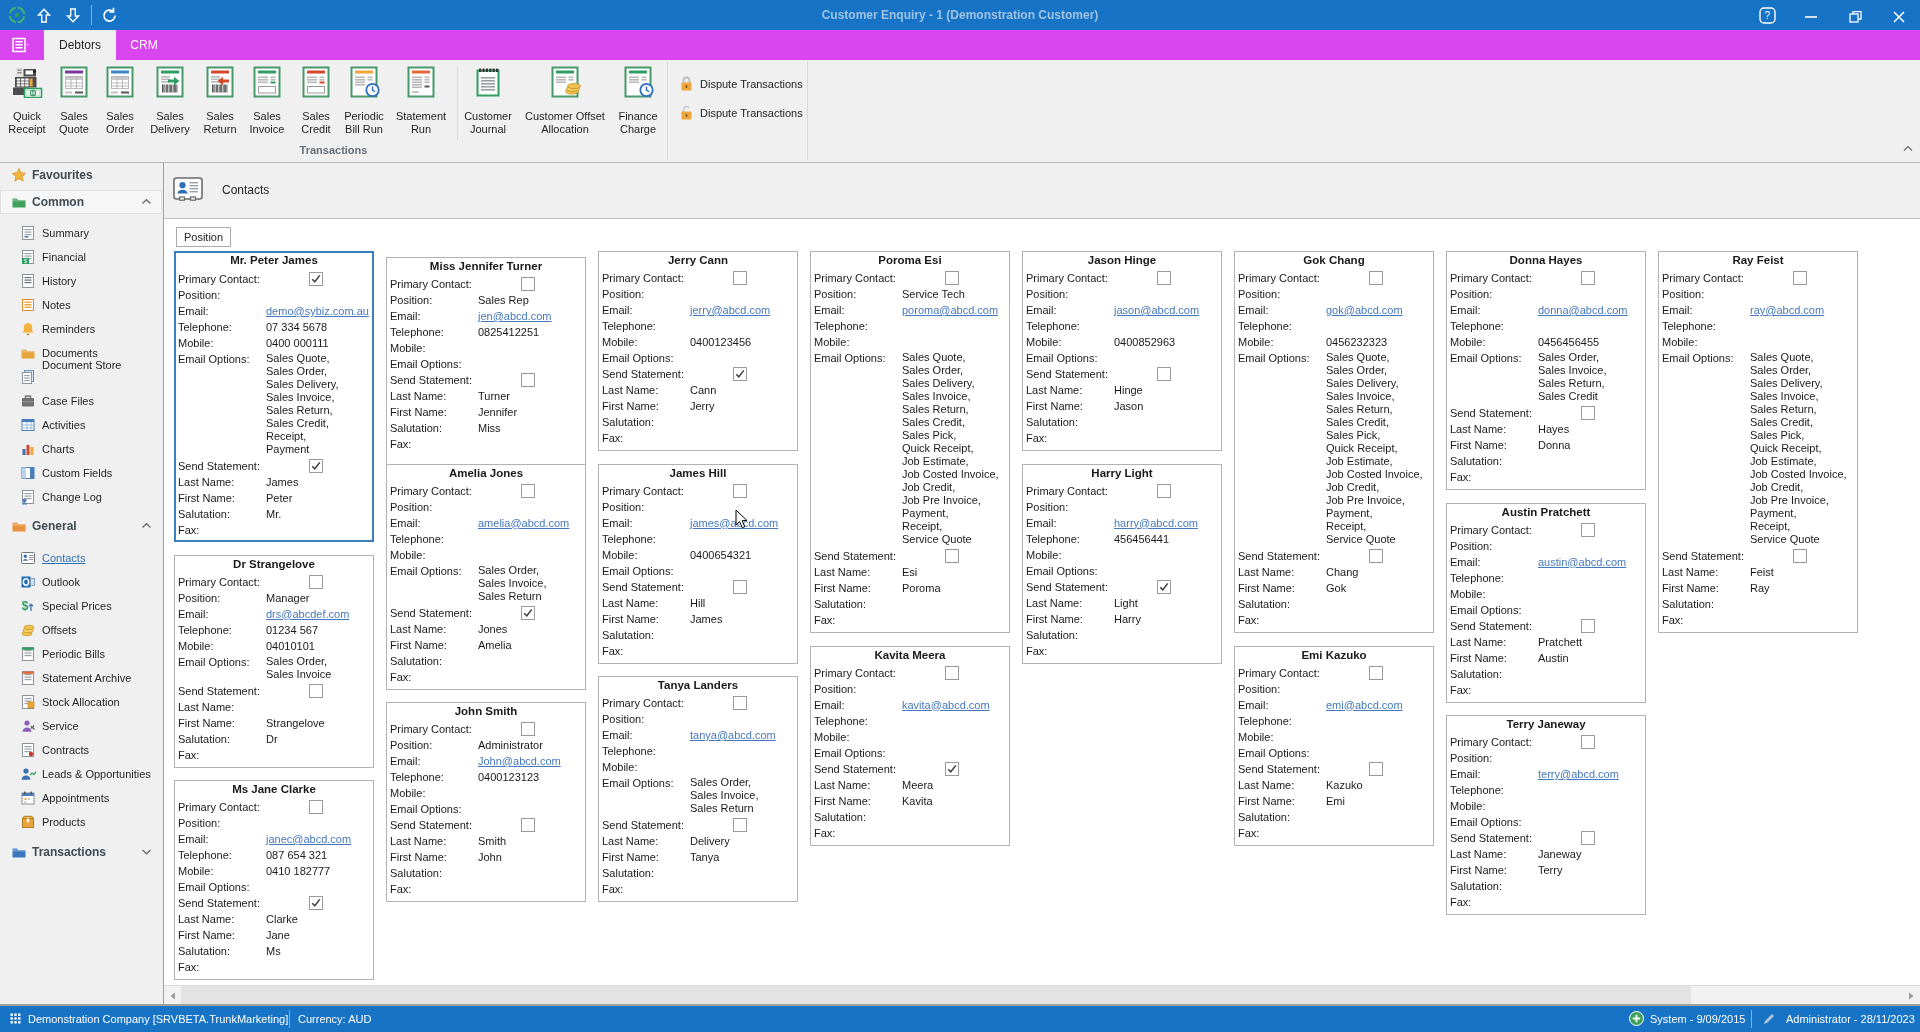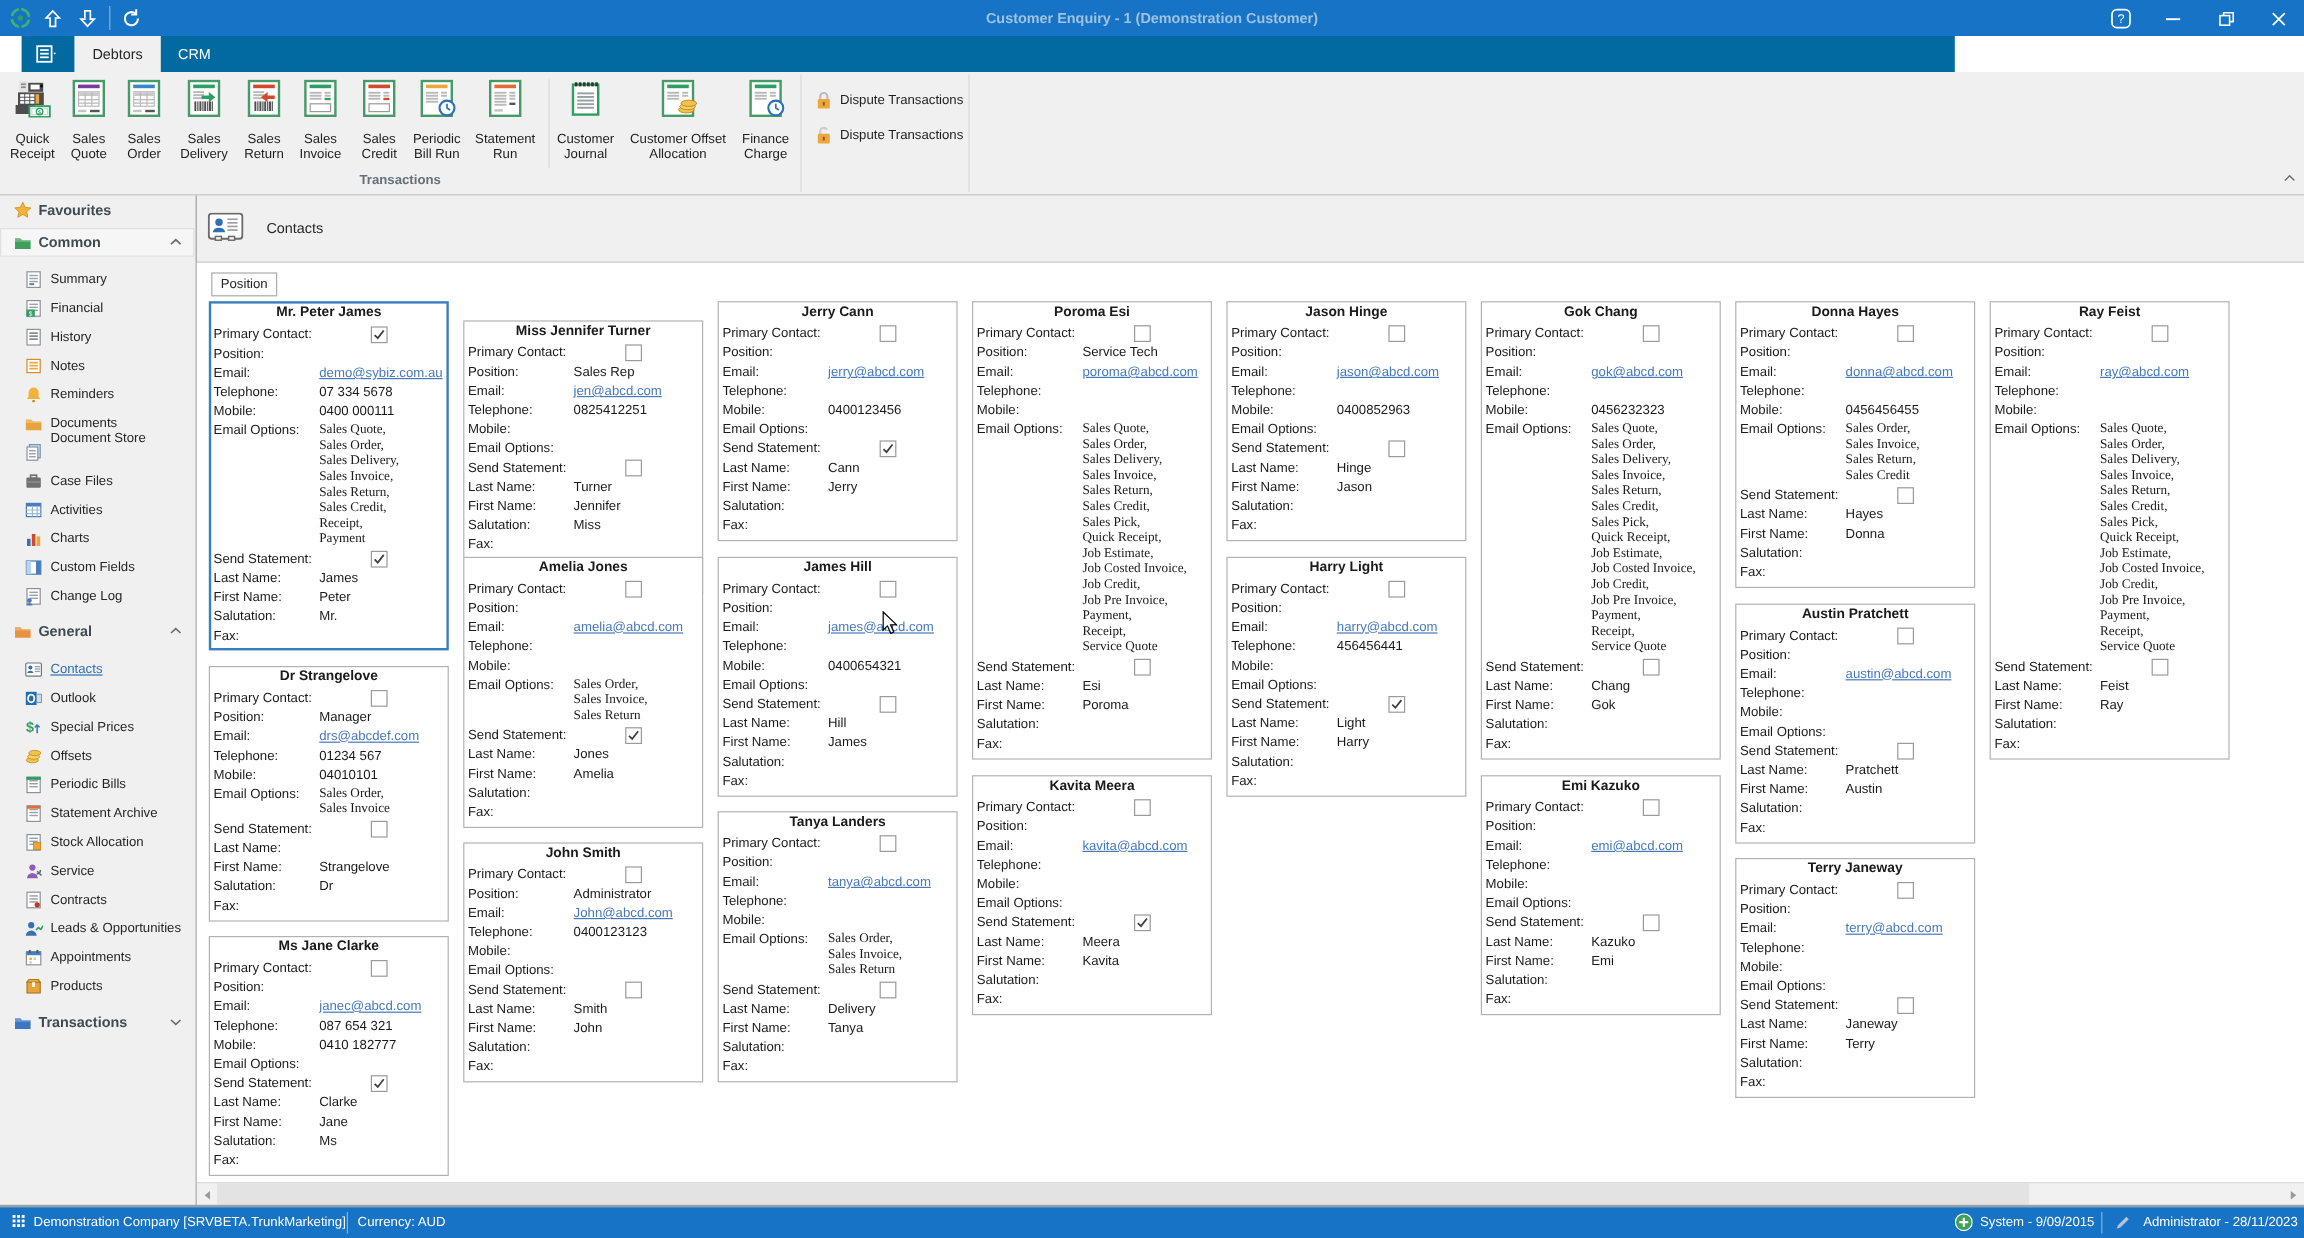--- a/index.html
+++ b/index.html
@@ -1,20 +1,20 @@
 <!DOCTYPE html>
 <html><head><meta charset="utf-8"><title>Customer Enquiry</title>
 <style>
 * { margin:0; padding:0; box-sizing:border-box; }
 html,body { width:1920px; height:1032px; overflow:hidden; background:#fff;
   font-family:"Liberation Sans",sans-serif; -webkit-font-smoothing:antialiased; }
 #titlebar { position:absolute; left:0; top:0; width:1920px; height:30px; background:#1673c6; }
 .ttl { position:absolute; left:0; top:0; width:1920px; height:30px; line-height:30px; text-align:center;
   color:#9fc2e2; font-size:12px; font-weight:bold; }
-#tabrow { position:absolute; left:18px; top:30px; width:1611px; height:30px; background:#0369a1; }
+#tabrow { position:absolute; left:0; top:30px; width:1920px; height:30px; background:#d946ef; }
 .tab { position:absolute; top:0; height:30px; line-height:30px; text-align:center; font-size:12px; }
 .tab.active { left:44px; width:72px; background:#f0f0f0; color:#262626; }
 .tab.crm { left:116px; width:56px; color:#fff; }
 #ribbon { position:absolute; left:0; top:60px; width:1920px; height:103px; background:#f0f0f0;
   border-bottom:1px solid #b7b7b7; }
 .rlbl { position:absolute; width:110px; text-align:center; font-size:11px; color:#1e1e1e; }
 .rgl { position:absolute; text-align:center; font-size:11px; font-weight:bold; color:#64707a; }
 .rtxt { position:absolute; font-size:11px; color:#1e1e1e; }
 .rsep { position:absolute; width:1px; background:#d9d9d9; }
 #hdrbar { position:absolute; left:164px; top:163px; width:1756px; height:56px; background:#f0f0f0;
@@ -31,21 +31,21 @@
 .col { position:absolute; top:32px; width:201px; }
 .card { position:absolute; width:200px; border:1px solid #b2b2b2; background:#fff; }
 .card.sel { border:2px solid #3a7ebd; }
 .card.sel .ct { padding-top:1px; }
 .card.sel .row { margin-left:-1px; }
 .ct { height:18px; padding-top:2px; text-align:center; font-size:11.5px; font-weight:bold; color:#1a1a1a; }
 .row { position:relative; }
 .lbl { position:absolute; left:3px; top:0; font-size:11px; color:#1a1a1a; line-height:16px; white-space:nowrap; }
 .val { position:absolute; left:91px; top:0; font-size:11px; color:#1a1a1a; line-height:16px; white-space:nowrap; }
 .val.lnk { color:#4678bd; text-decoration:underline; }
-.val.opt { line-height:13px; padding-top:1px;font-family:Liberation Serif, serif; }
+.val.opt { line-height:13px; padding-top:1px; }
 .cbwrap { position:absolute; left:134px; top:1px; }
 .cb { position:relative; display:block; width:14px; height:14px; border:1px solid #9a9a9a; background:#fff; }
 #hscroll { position:absolute; left:164px; top:985px; width:1756px; height:19px; background:#f1f1f1;
   border-top:1px solid #dcdcdc; }
 #hthumb { position:absolute; left:17px; top:0px; width:1510px; height:18px; background:#e3e3e3; }
 #statusbar { position:absolute; left:0; top:1006px; width:1920px; height:26px; background:#1673c6; }
 .stx { position:absolute; top:0; height:26px; line-height:26px; color:#fff; font-size:11px; }
 #botline { position:absolute; left:0; top:1004px; width:1920px; height:2px; background:#9f9f9f; }
 </style></head>
 <body>
@@ -697,21 +697,21 @@
         <div class="row" style="height:16px">
           <span class="lbl">Salutation:</span>
           <span class="val">Ms</span>
         </div>
         <div class="row" style="height:16px">
           <span class="lbl">Fax:</span>
         </div>
       </div>
     </div>
     <div class="col" style="left:222px">
-      <div class="card" style="top:16px;height:228px">
+      <div class="card" style="top:6px;height:228px">
         <div class="ct">Miss Jennifer Turner</div>
         <div class="row" style="height:16px">
           <span class="lbl">Primary Contact:</span>
           <span class="cbwrap">
             <span class="cb"></span>
           </span>
         </div>
         <div class="row" style="height:16px">
           <span class="lbl">Position:</span>
           <span class="val">Sales Rep</span>

